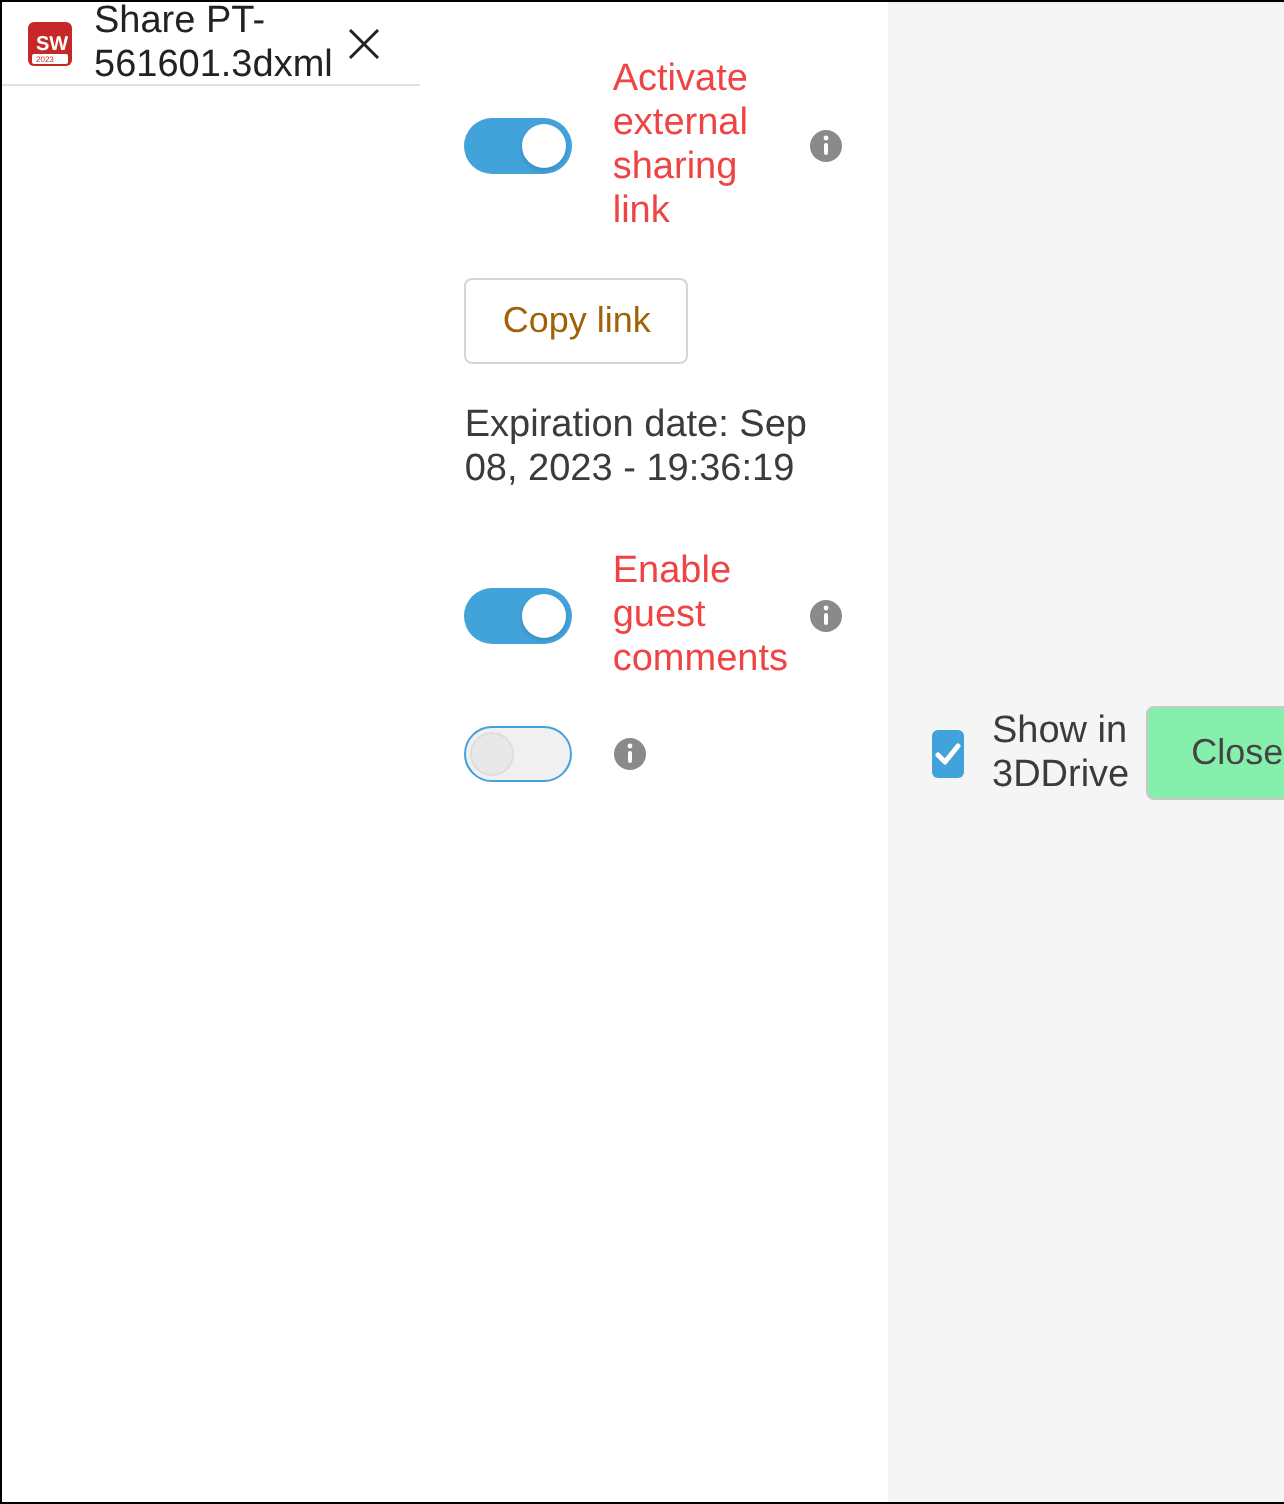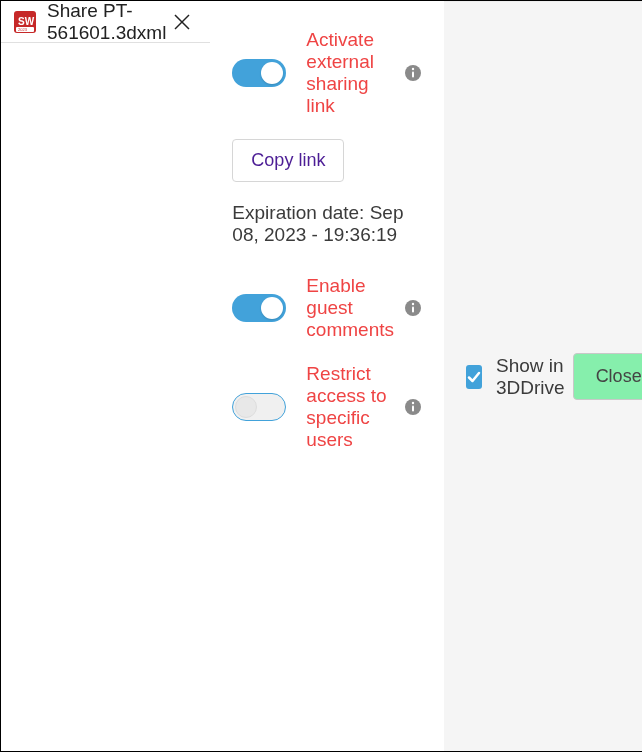--- a/index.html
+++ b/index.html
@@ -103,21 +103,21 @@
       width: 18px;
       height: 18px;
       display: inline-flex;
       align-items: center;
       justify-content: center;
       cursor: pointer;
     }
     .copy-btn {
       border: 1px solid #d6d6d6;
       background: #fff;
-      color: #4c1d95;
+      color: #a16207;
       font-size: 18px;
       padding: 10px 18px;
       border-radius: 4px;
       cursor: pointer;
       margin-bottom: 20px;
     }
     .expiration {
       font-size: 19px;
       color: #3b3b3b;
       margin-bottom: 29px;
@@ -219,21 +219,20 @@
           <rect x="8" y="7.5" width="2" height="6" fill="#fff" rx="1"></rect>
           <circle cx="9" cy="5" r="1.2" fill="#fff"></circle>
         </svg>
       </span>
     </div>
 
     <div class="row">
       <div class="toggle off">
         <div class="knob"></div>
       </div>
-      <span class="row-label">Restrict access to specific users</span>
       <span class="info-icon">
         <svg viewBox="0 0 18 18" width="18" height="18">
           <circle cx="9" cy="9" r="8" fill="#8a8a8a"></circle>
           <rect x="8" y="7.5" width="2" height="6" fill="#fff" rx="1"></rect>
           <circle cx="9" cy="5" r="1.2" fill="#fff"></circle>
         </svg>
       </span>
     </div>
   </div>
 

